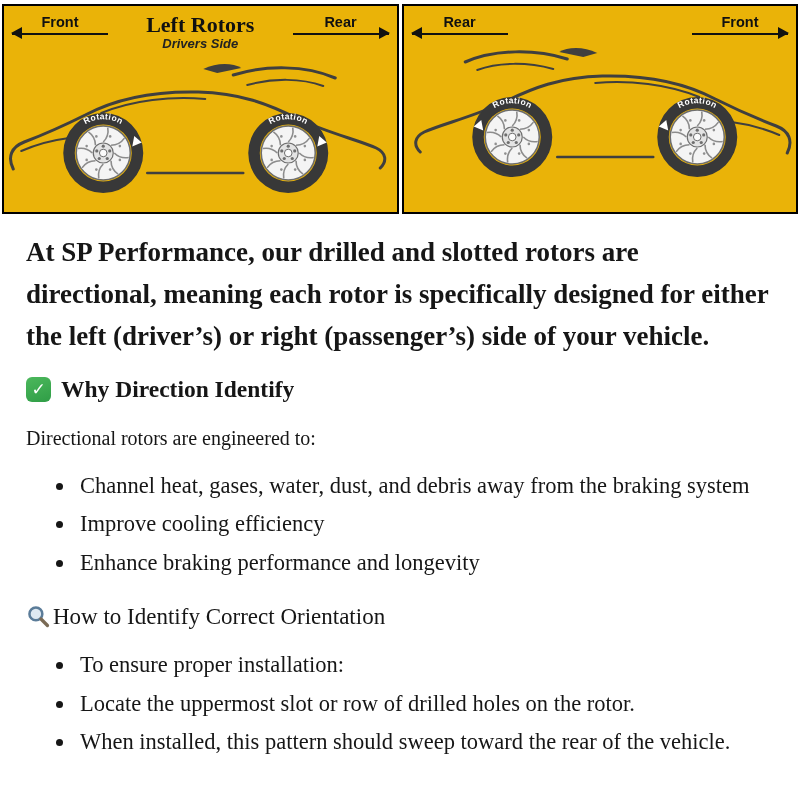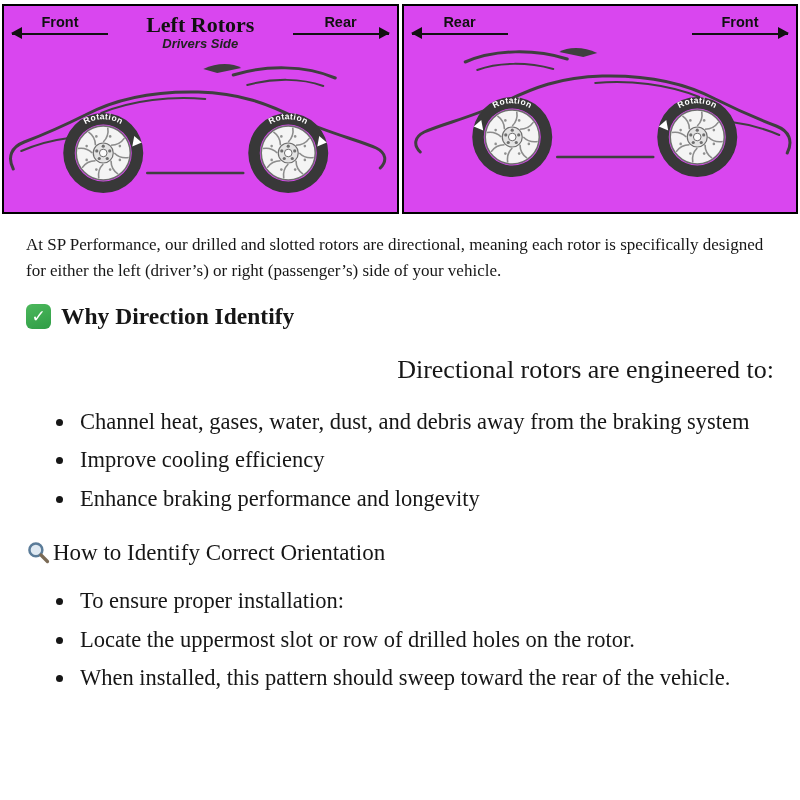--- a/index.html
+++ b/index.html
@@ -1,48 +1,48 @@
 <!DOCTYPE html>
 <html><head>
 <meta charset="utf-8">
 <style>
   * { box-sizing: border-box; margin: 0; padding: 0; }
   html, body { width: 800px; background: #ffffff; }
   body { height: 800px; overflow: hidden; font-family: "Liberation Serif", serif; color: #161616; }
 
   
   .diagram-row { display: flex; gap: 3px; margin: 4px 2px 10px 2px; }
-  .panel { flex: 1; border: 2px solid #000; background: #d946ef; height: 210px; overflow: hidden; position: relative; }
+  .panel { flex: 1; border: 2px solid #000; background: #eab308; height: 210px; overflow: hidden; position: relative; }
   .panel-header { display: flex; align-items: flex-start; justify-content: space-between; padding: 7px 8px 0 8px; }
   .panel-titles { text-align: center; flex: 1; }
   .panel-title { font-family: Liberation Serif, serif; font-weight: 700; font-size: 22px; color: #111; line-height: 1.05; }
   .panel-subtitle { font-family: "Liberation Sans", sans-serif; font-weight: 700; font-style: italic; font-size: 13px; color: #222; }
 
   .harrow { width: 96px; display: flex; flex-direction: column; align-items: center; padding-top: 2px; }
   .harrow-label { font-family: "Liberation Sans", sans-serif; font-weight: 700; font-size: 14.5px; color: #111; line-height: 1.1; }
   .harrow-line { position: relative; display: block; width: 100%; border-top: 2.5px solid #111; margin-top: 2px; }
   .harrow-line.left::before { content: ""; position: absolute; left: -1px; top: -7.5px;
     border-top: 6px solid transparent; border-bottom: 6px solid transparent; border-right: 11px solid #111; }
   .harrow-line.right::after { content: ""; position: absolute; right: -1px; top: -7.5px;
     border-top: 6px solid transparent; border-bottom: 6px solid transparent; border-left: 11px solid #111; }
 
   .car-svg { width: 100%; height: 152px; display: block; margin-top: 2px; }
   .rot-text { font-family: "Liberation Sans", sans-serif; font-weight: 700; font-size: 8.5px; fill: #ffffff; letter-spacing: .4px; }
   .rot-arrow { fill: #ffffff; }
 
   
   .content { padding: 8px 26px 0 26px; }
-  .intro { font-size: 17px; line-height: 1.55; margin-bottom: 18px; }
+  .intro { font-size: 27px; line-height: 1.55; margin-bottom: 18px; font-weight: bold; }
   .h-bold { display: flex; align-items: center; gap: 10px; font-size: 23.5px; font-weight: 700; margin: 18px 0 20px 0; }
   .h-regular { display: flex; align-items: center; gap: 2px; font-size: 23px; font-weight: 400; margin: 24px 0 18px 0; }
   .check-badge { width: 25px; height: 25px; border-radius: 6px; background: linear-gradient(160deg, #4cb85c, #2f9d46);
     display: inline-flex; align-items: center; justify-content: center; flex: 0 0 auto; }
   .check-badge span { color: #fff; font-size: 17px; font-weight: 700; font-family: "DejaVu Sans", sans-serif; line-height: 1; }
   .magnifier { width: 25px; height: 25px; flex: 0 0 auto; }
-  .lead { font-size: 26px; line-height: 1.5; margin-bottom: 16px; text-align: right; }
+  .lead { font-size: 20px; line-height: 1.5; margin-bottom: 16px; }
   .content ul { margin: 0 0 10px 44px; }
   .content li { font-size: 22.5px; line-height: 1.5; margin: 5px 6px; padding-left: 4px; }
 </style>
 </head>
 <body>
 
 <svg width="0" height="0" style="position:absolute" aria-hidden="true">
   <defs>
     <g id="car-art" fill="none" stroke="#3f3f3f" stroke-width="3" stroke-linecap="round">
       <path d="M8 116 C2 104 6 94 19 89 C40 81 60 72 80 62 C110 46 150 38 193 39 C235 40 263 51 293 66 C323 80 353 87 371 95 C381 100 382 108 375 115"></path>

